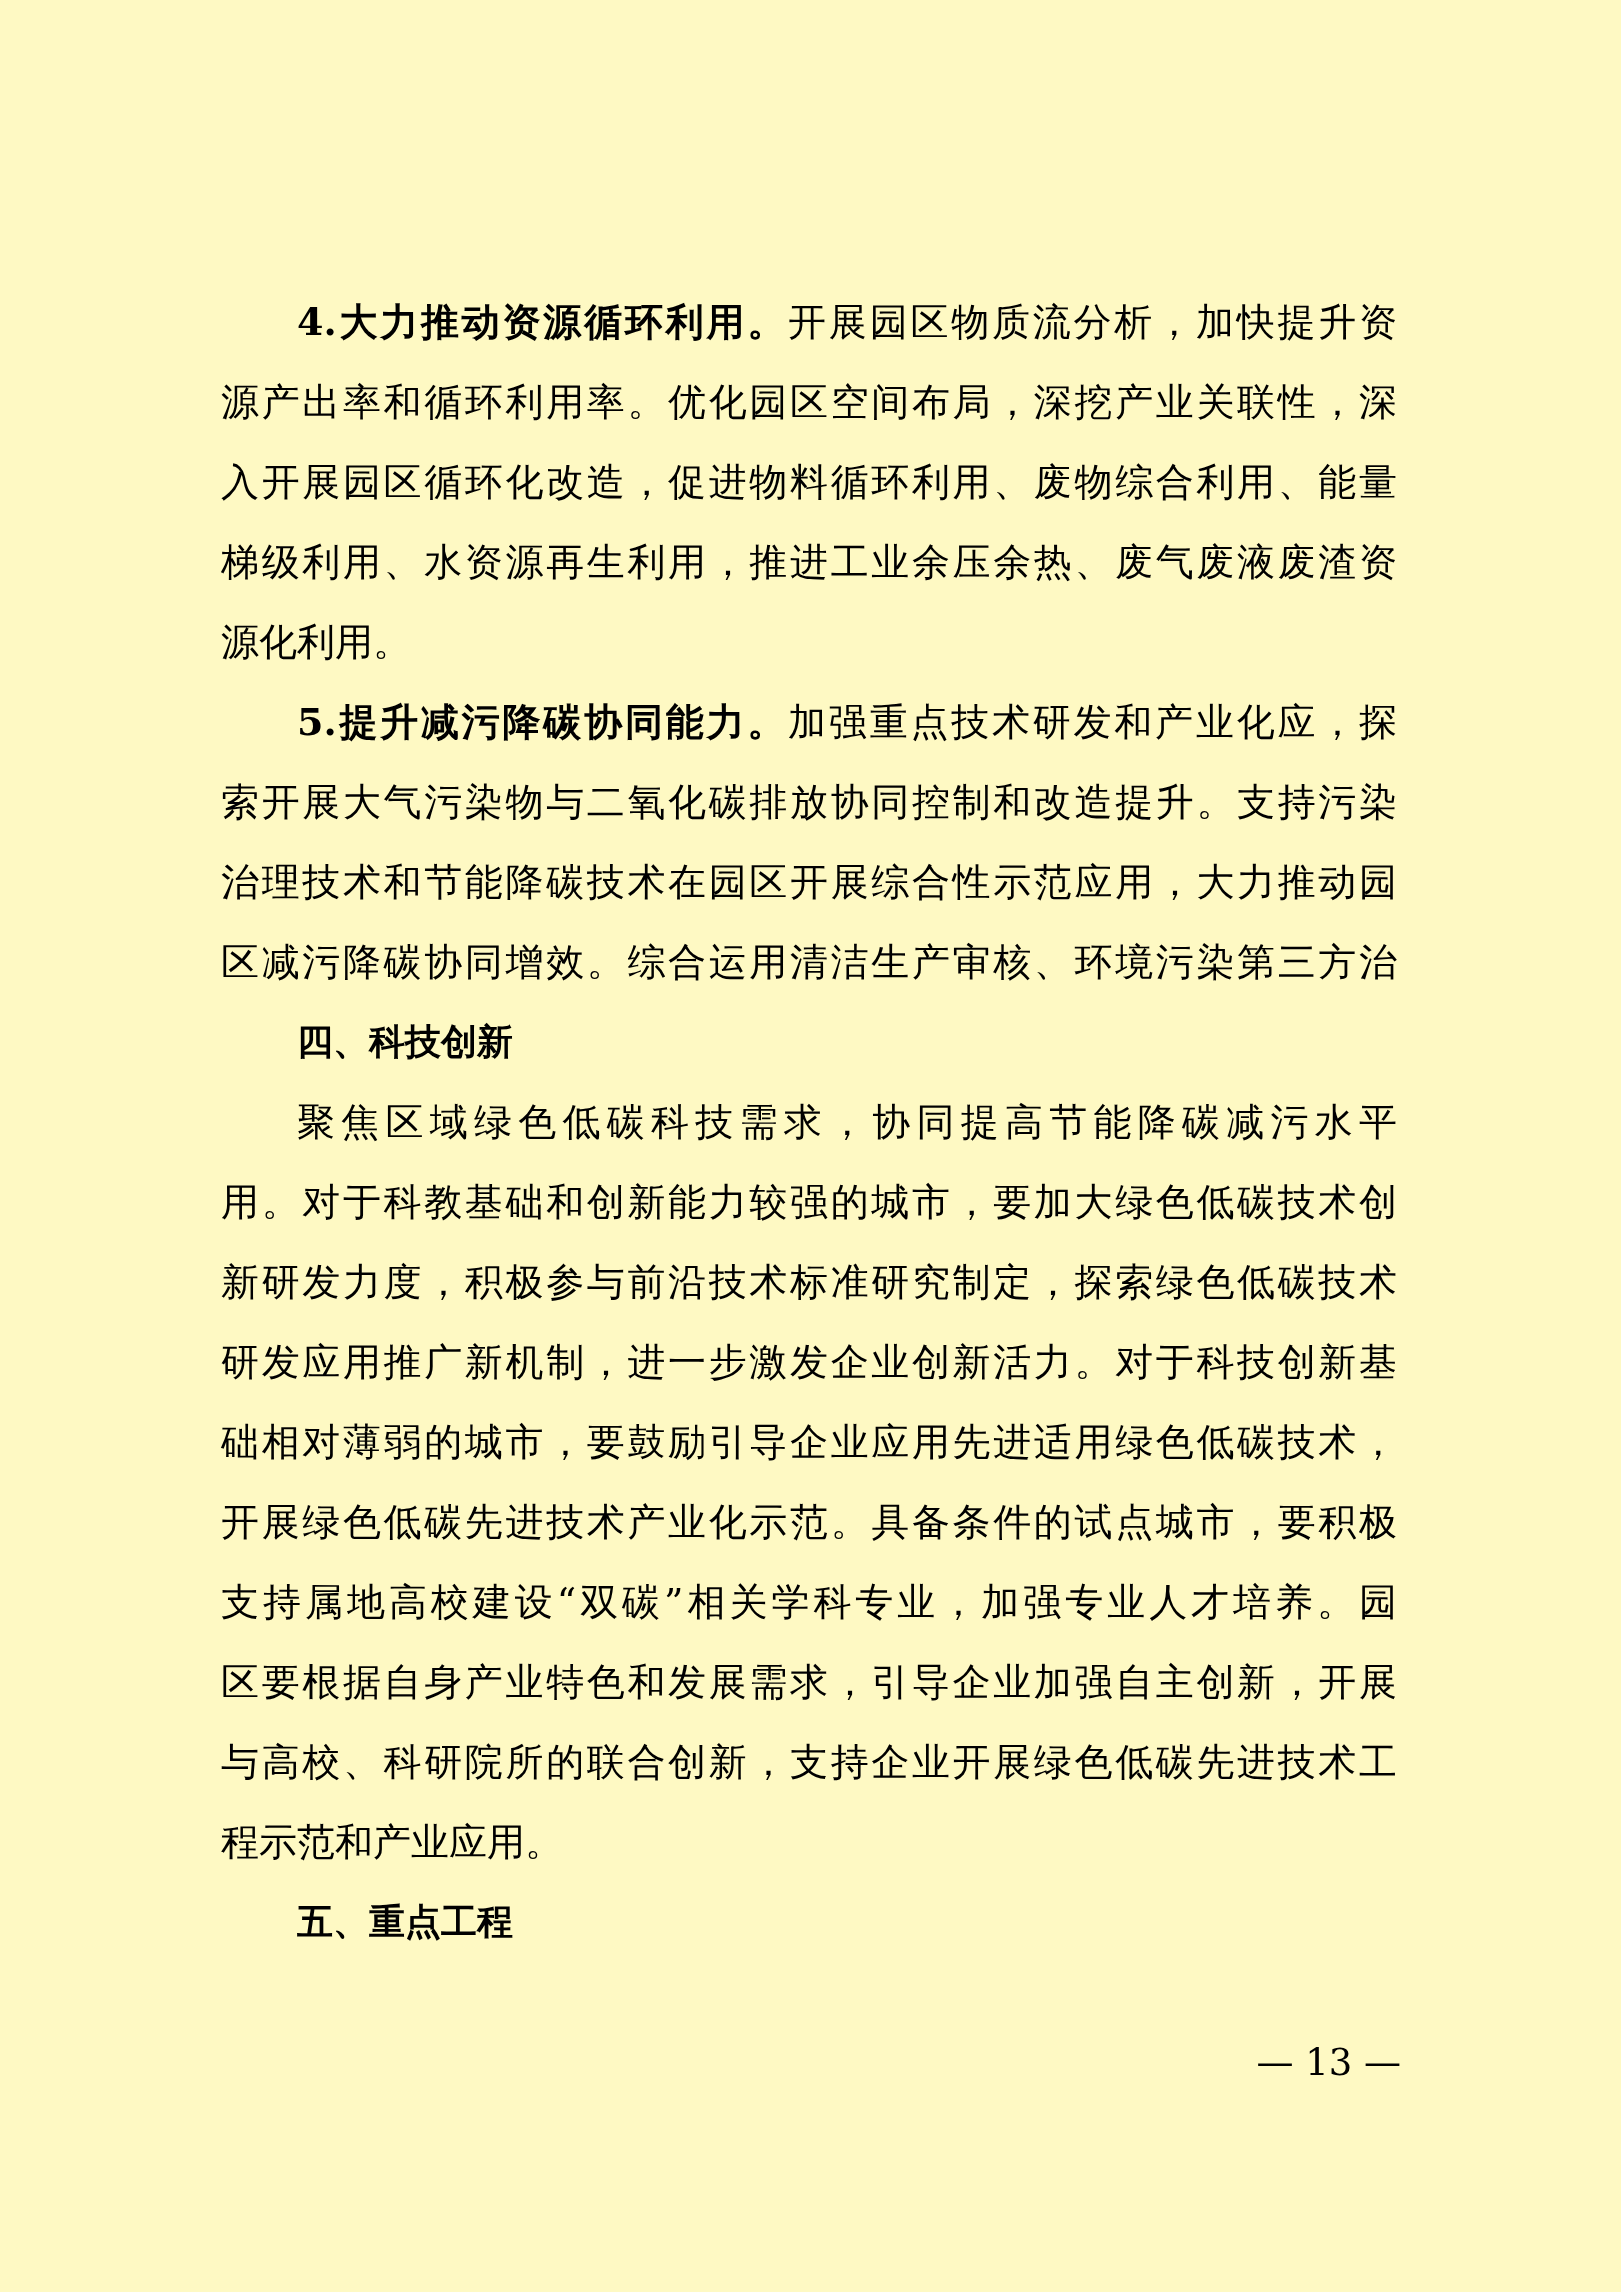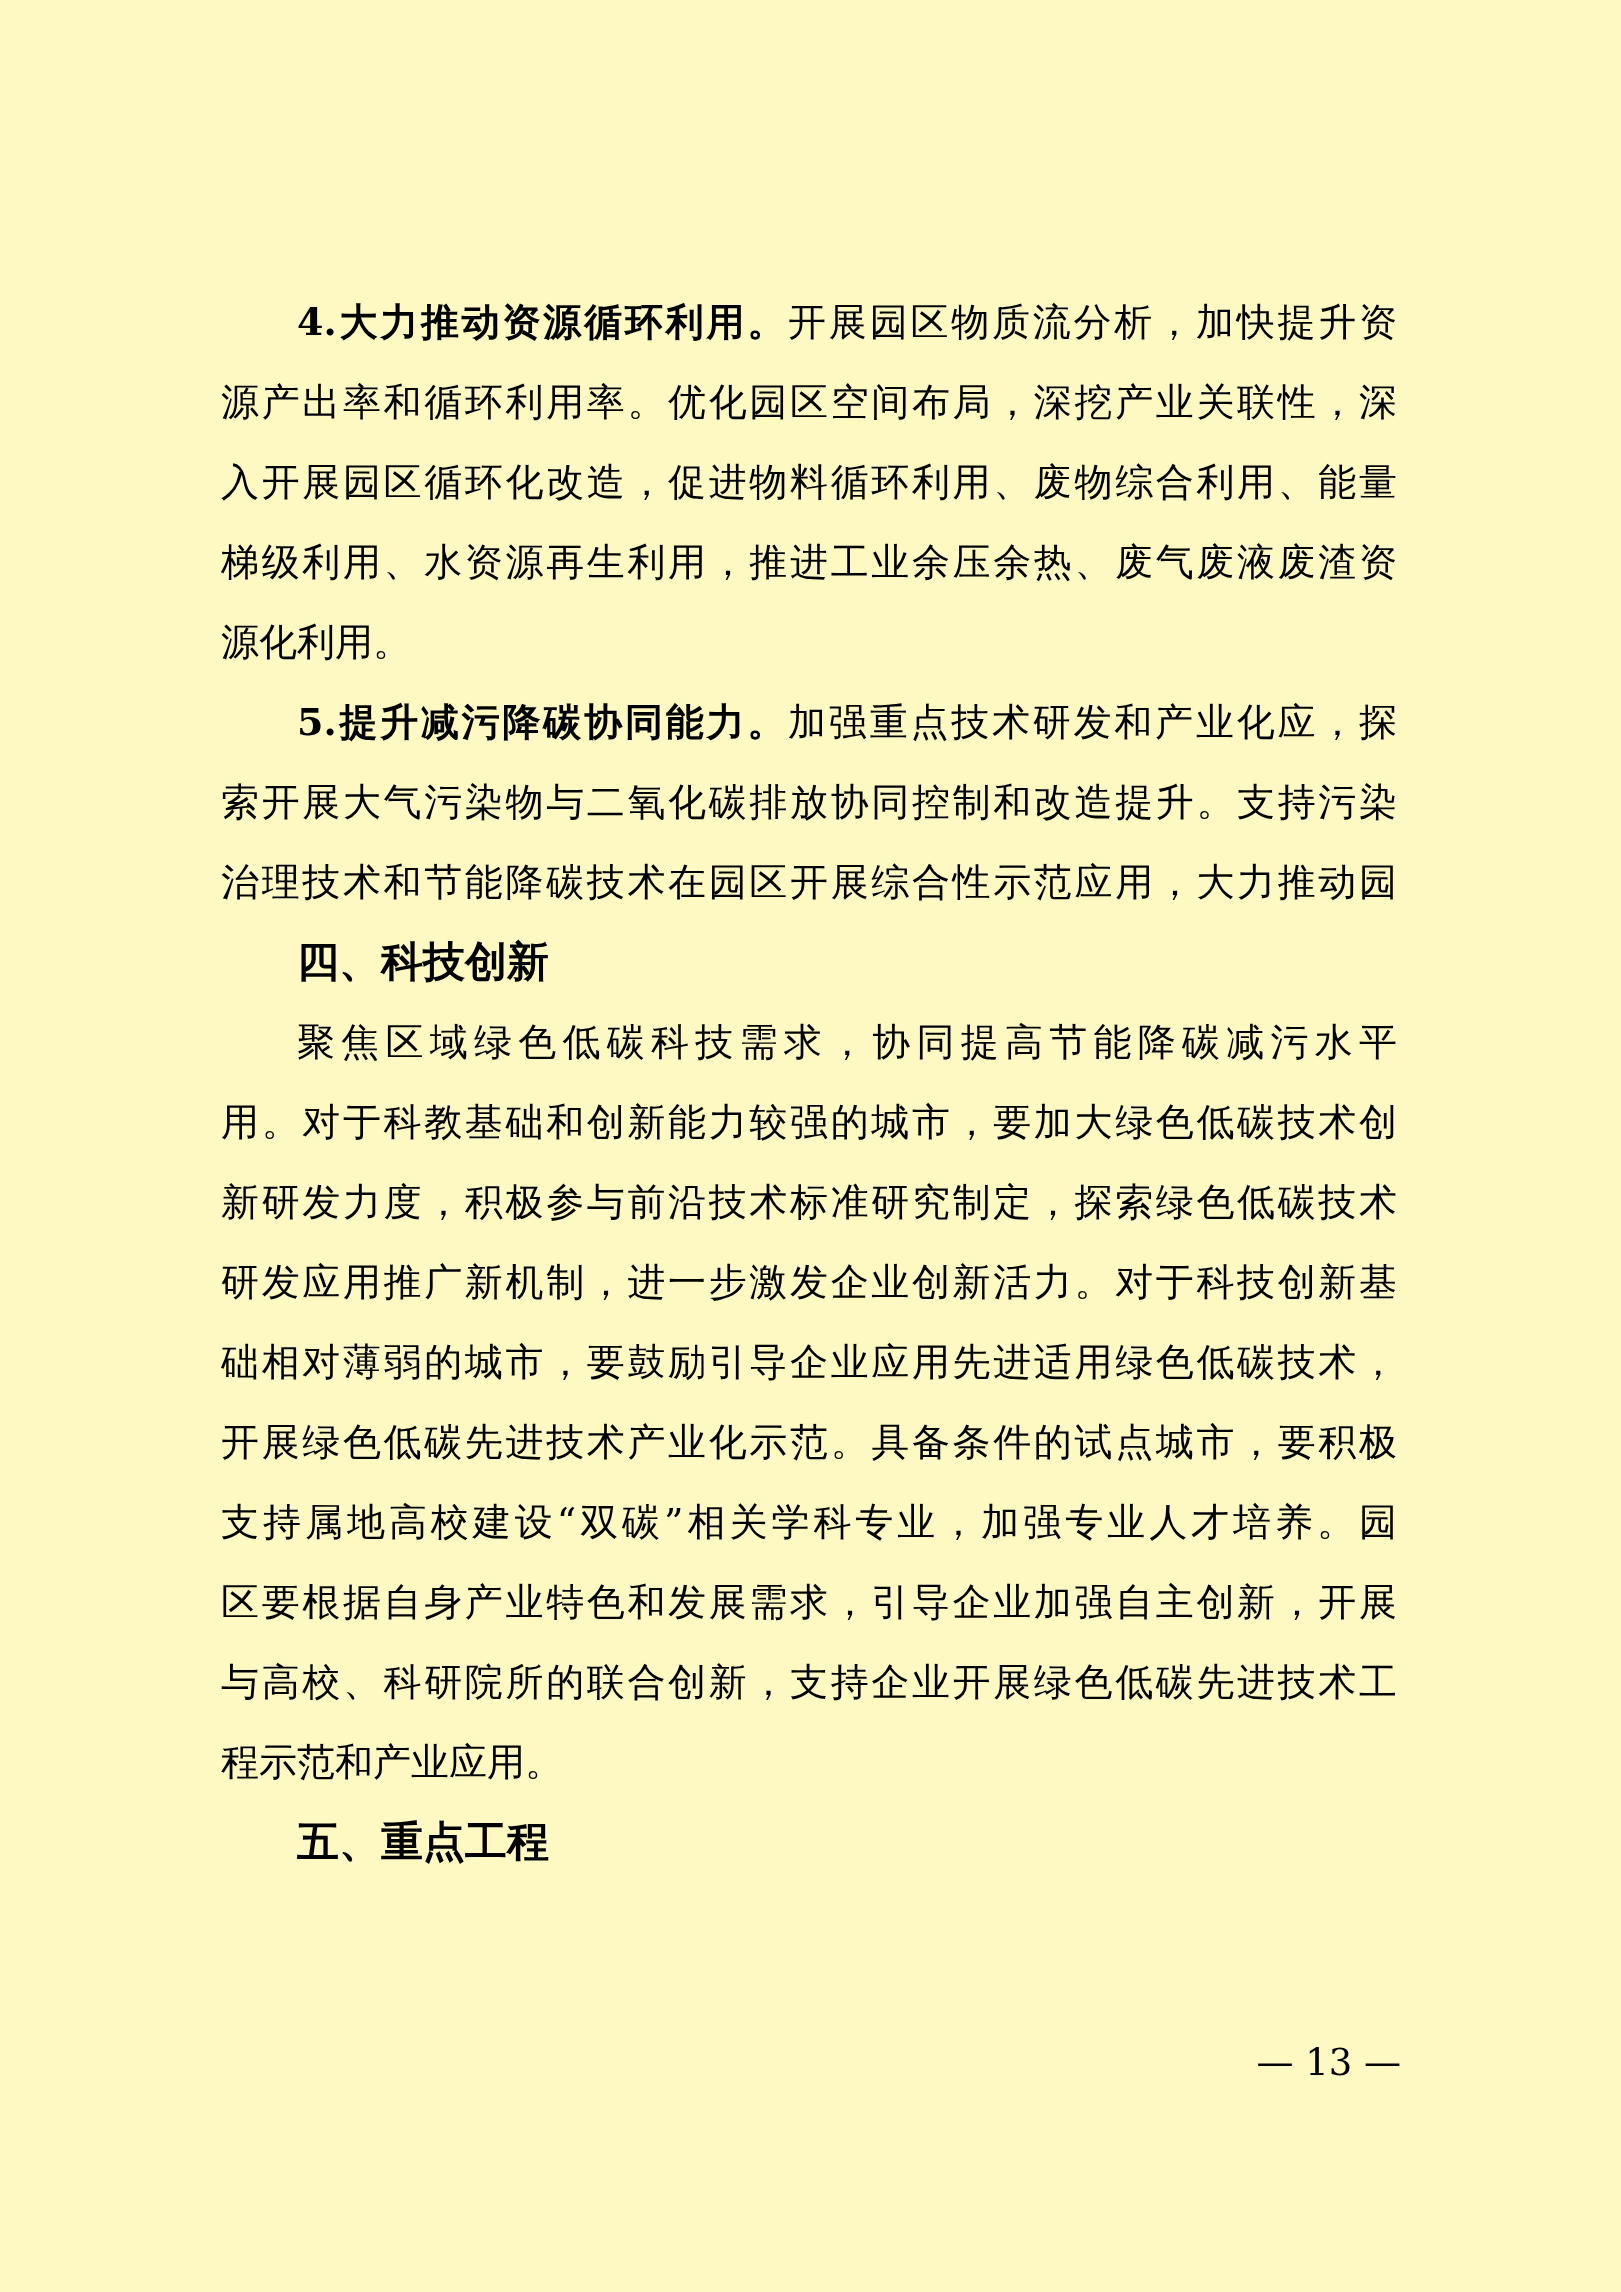--- a/index.html
+++ b/index.html
@@ -38,21 +38,21 @@
   }
   .ind {
     text-indent: 76px;
   }
   .lead {
     font-weight: bold;
   }
   .hd {
     font-family: "DejaVu Sans", sans-serif;
     font-weight: bold;
-    font-size: 42px;
+    font-size: 36px;
     text-align: left;
     text-align-last: left;
   }
   .page-footer {
     position: absolute;
     top: 2041px;
     right: 220px;
     font-size: 37px;
     line-height: 43px;
     font-family: "DejaVu Serif", serif;
@@ -67,20 +67,21 @@
 
     <div class="ln ind"><span class="lead">4.大力推动资源循环利用。</span><span>开展园区物质流分析，加快提升资</span></div>
     <div class="ln">源产出率和循环利用率。优化园区空间布局，深挖产业关联性，深</div>
     <div class="ln">入开展园区循环化改造，促进物料循环利用、废物综合利用、能量</div>
     <div class="ln">梯级利用、水资源再生利用，推进工业余压余热、废气废液废渣资</div>
     <div class="ln endln">源化利用。</div>
 
     <div class="ln ind"><span class="lead">5.提升减污降碳协同能力。</span><span>加强重点技术研发和产业化应，探</span></div>
     <div class="ln">索开展大气污染物与二氧化碳排放协同控制和改造提升。支持污染</div>
     <div class="ln">治理技术和节能降碳技术在园区开展综合性示范应用，大力推动园</div>
+    <div class="ln">区减污降碳协同增效。综合运用清洁生产审核、环境污染第三方治</div>
 
     <div class="ln hd ind">四、科技创新</div>
 
     <div class="ln ind">聚焦区域绿色低碳科技需求，协同提高节能降碳减污水平</div>
     <div class="ln">用。对于科教基础和创新能力较强的城市，要加大绿色低碳技术创</div>
     <div class="ln">新研发力度，积极参与前沿技术标准研究制定，探索绿色低碳技术</div>
     <div class="ln">研发应用推广新机制，进一步激发企业创新活力。对于科技创新基</div>
     <div class="ln">础相对薄弱的城市，要鼓励引导企业应用先进适用绿色低碳技术，</div>
     <div class="ln">开展绿色低碳先进技术产业化示范。具备条件的试点城市，要积极</div>
     <div class="ln">支持属地高校建设“双碳”相关学科专业，加强专业人才培养。园</div>

